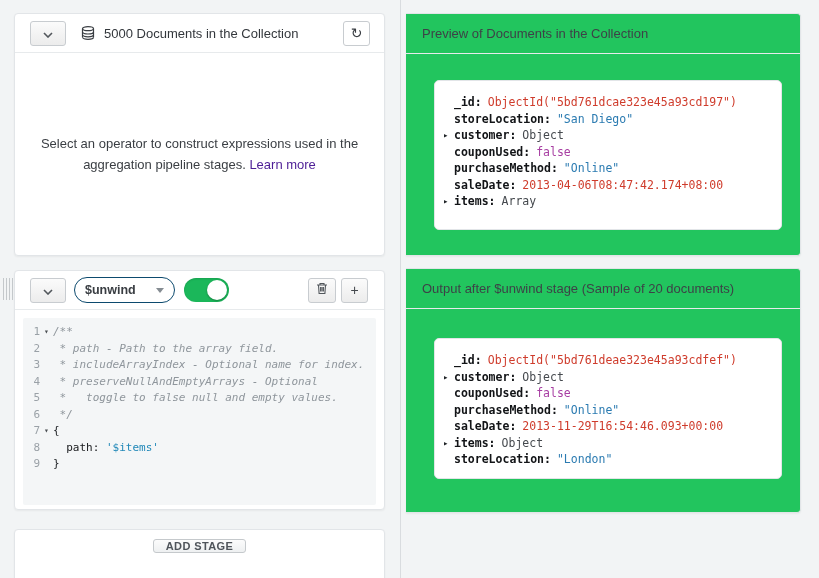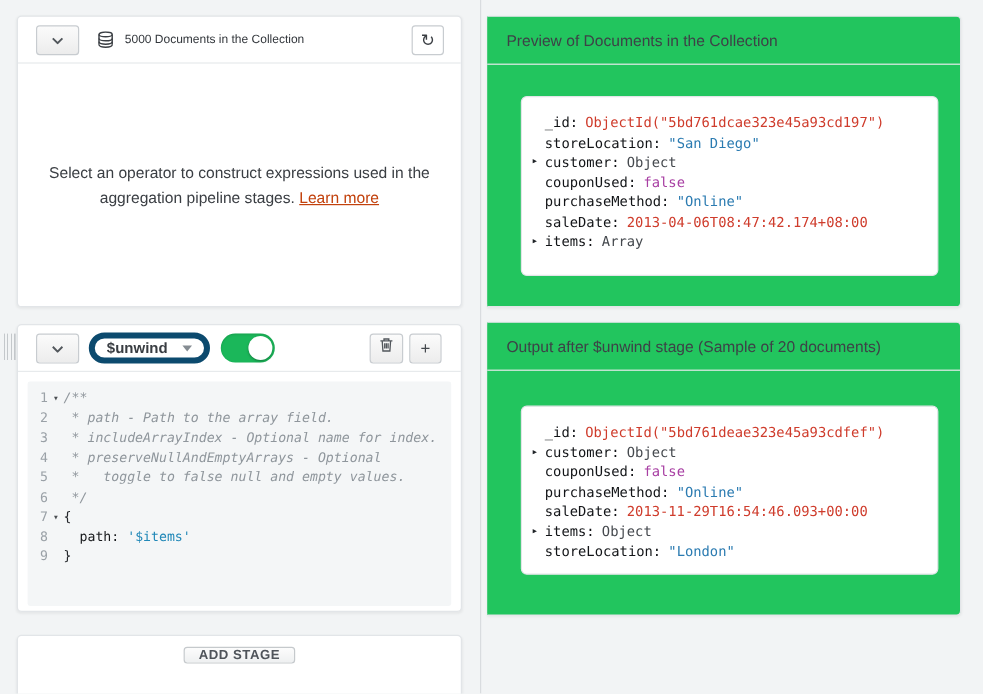--- a/index.html
+++ b/index.html
@@ -23,32 +23,32 @@
     display:flex; align-items:center; padding:0 8px;
   }
   .sq-btn {
     height:25px; display:flex; align-items:center; justify-content:center;
     background:linear-gradient(#fbfbfb,#ececec);
     border:1px solid #c8ccd0; border-radius:3px; cursor:pointer;
   }
   .chevron-btn { width:36px; margin-left:7px; }
   .refresh-btn { width:27px; margin-left:auto; margin-right:6px; background:#fff; font-size:14px; color:#3a3e43; }
   .db-icon { margin-left:15px; display:flex; }
-  .bar-title { margin-left:9px; font-size:10px; color:#33373c; }
+  .bar-title { margin-left:9px; font-size:13px; color:#33373c; }
 
   .empty-body {
     height:201px; display:flex; align-items:center; justify-content:center; text-align:center;
   }
   .empty-body p { width:340px; font-size:13px; line-height:21px; color:#3a3e43; }
-  .learn-link { color:#c2410c; text-decoration:underline; cursor:pointer; }
+  .learn-link { color:#4c1d95; cursor:pointer; }
 
   
   .op-select {
     margin-left:8px; width:101px; height:26px; background:#fff;
-    border:5px solid #0c4a6e; border-radius:14px;
+    border:1px solid #0c4a6e; border-radius:14px;
     display:flex; align-items:center; padding:0 10px; cursor:pointer;
   }
   .op-select .op-label { font-size:12.5px; font-weight:bold; color:#393d42; }
   .caret-down {
     margin-left:auto; width:0; height:0;
     border-left:4px solid transparent; border-right:4px solid transparent;
     border-top:5px solid #858c92;
   }
   .toggle {
     margin-left:9px; width:45px; height:24px; border-radius:12px;
@@ -104,21 +104,21 @@
     white-space:nowrap; overflow:hidden;
   }
   .doc-card {
     position:absolute; left:28px; width:348px;
     background:#fff; border:1px solid #e2e5e8; border-radius:5px;
     padding:13px 8px 0 8px;
     font-family:"DejaVu Sans Mono", monospace; font-size:11.5px; line-height:16.5px;
   }
   .doc-row { display:flex; white-space:pre; }
   .exp { width:11px; flex:none; font-size:9px; color:#202428; cursor:pointer; line-height:16.5px; }
-  .fname { font-weight:normal; color:#121417; margin-right:6px; }
+  .fname { font-weight:bold; color:#121417; margin-right:6px; }
   .objectid { color:#cf3c2c; }
   .date     { color:#cf3c2c; }
   .string   { color:#2b7bb1; }
   .boolean  { color:#a83fa3; }
   .plain    { color:#45494e; }
 </style>
 </head>
 <body>
 
 <div class="v-divider"></div>

